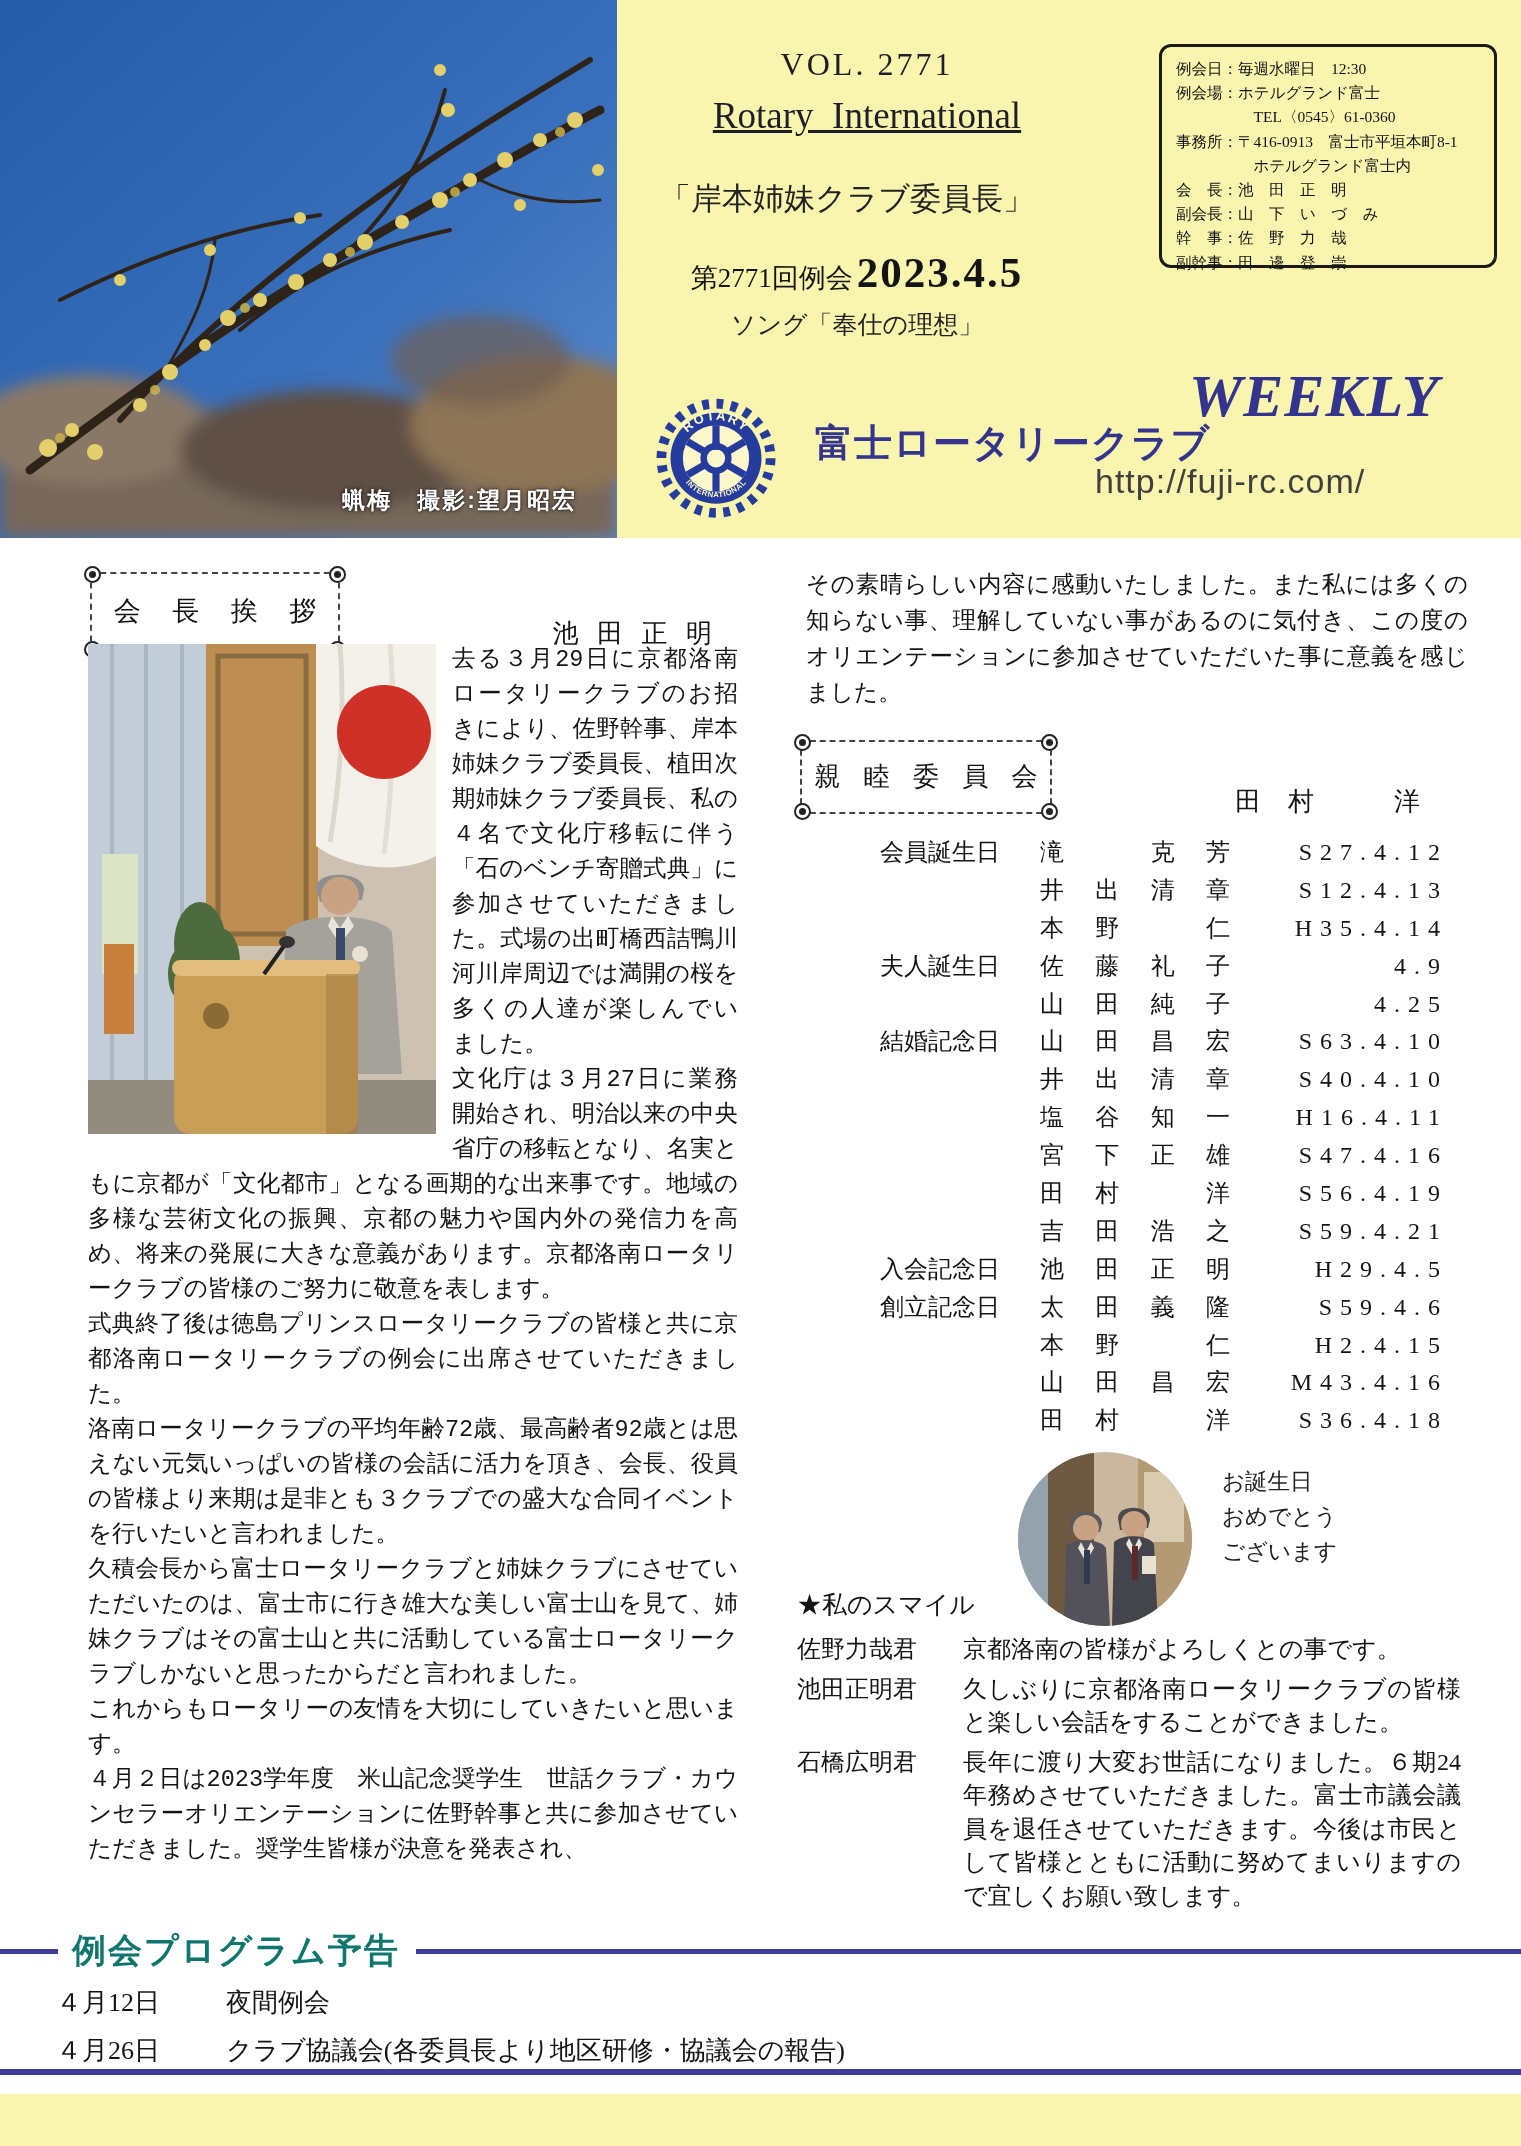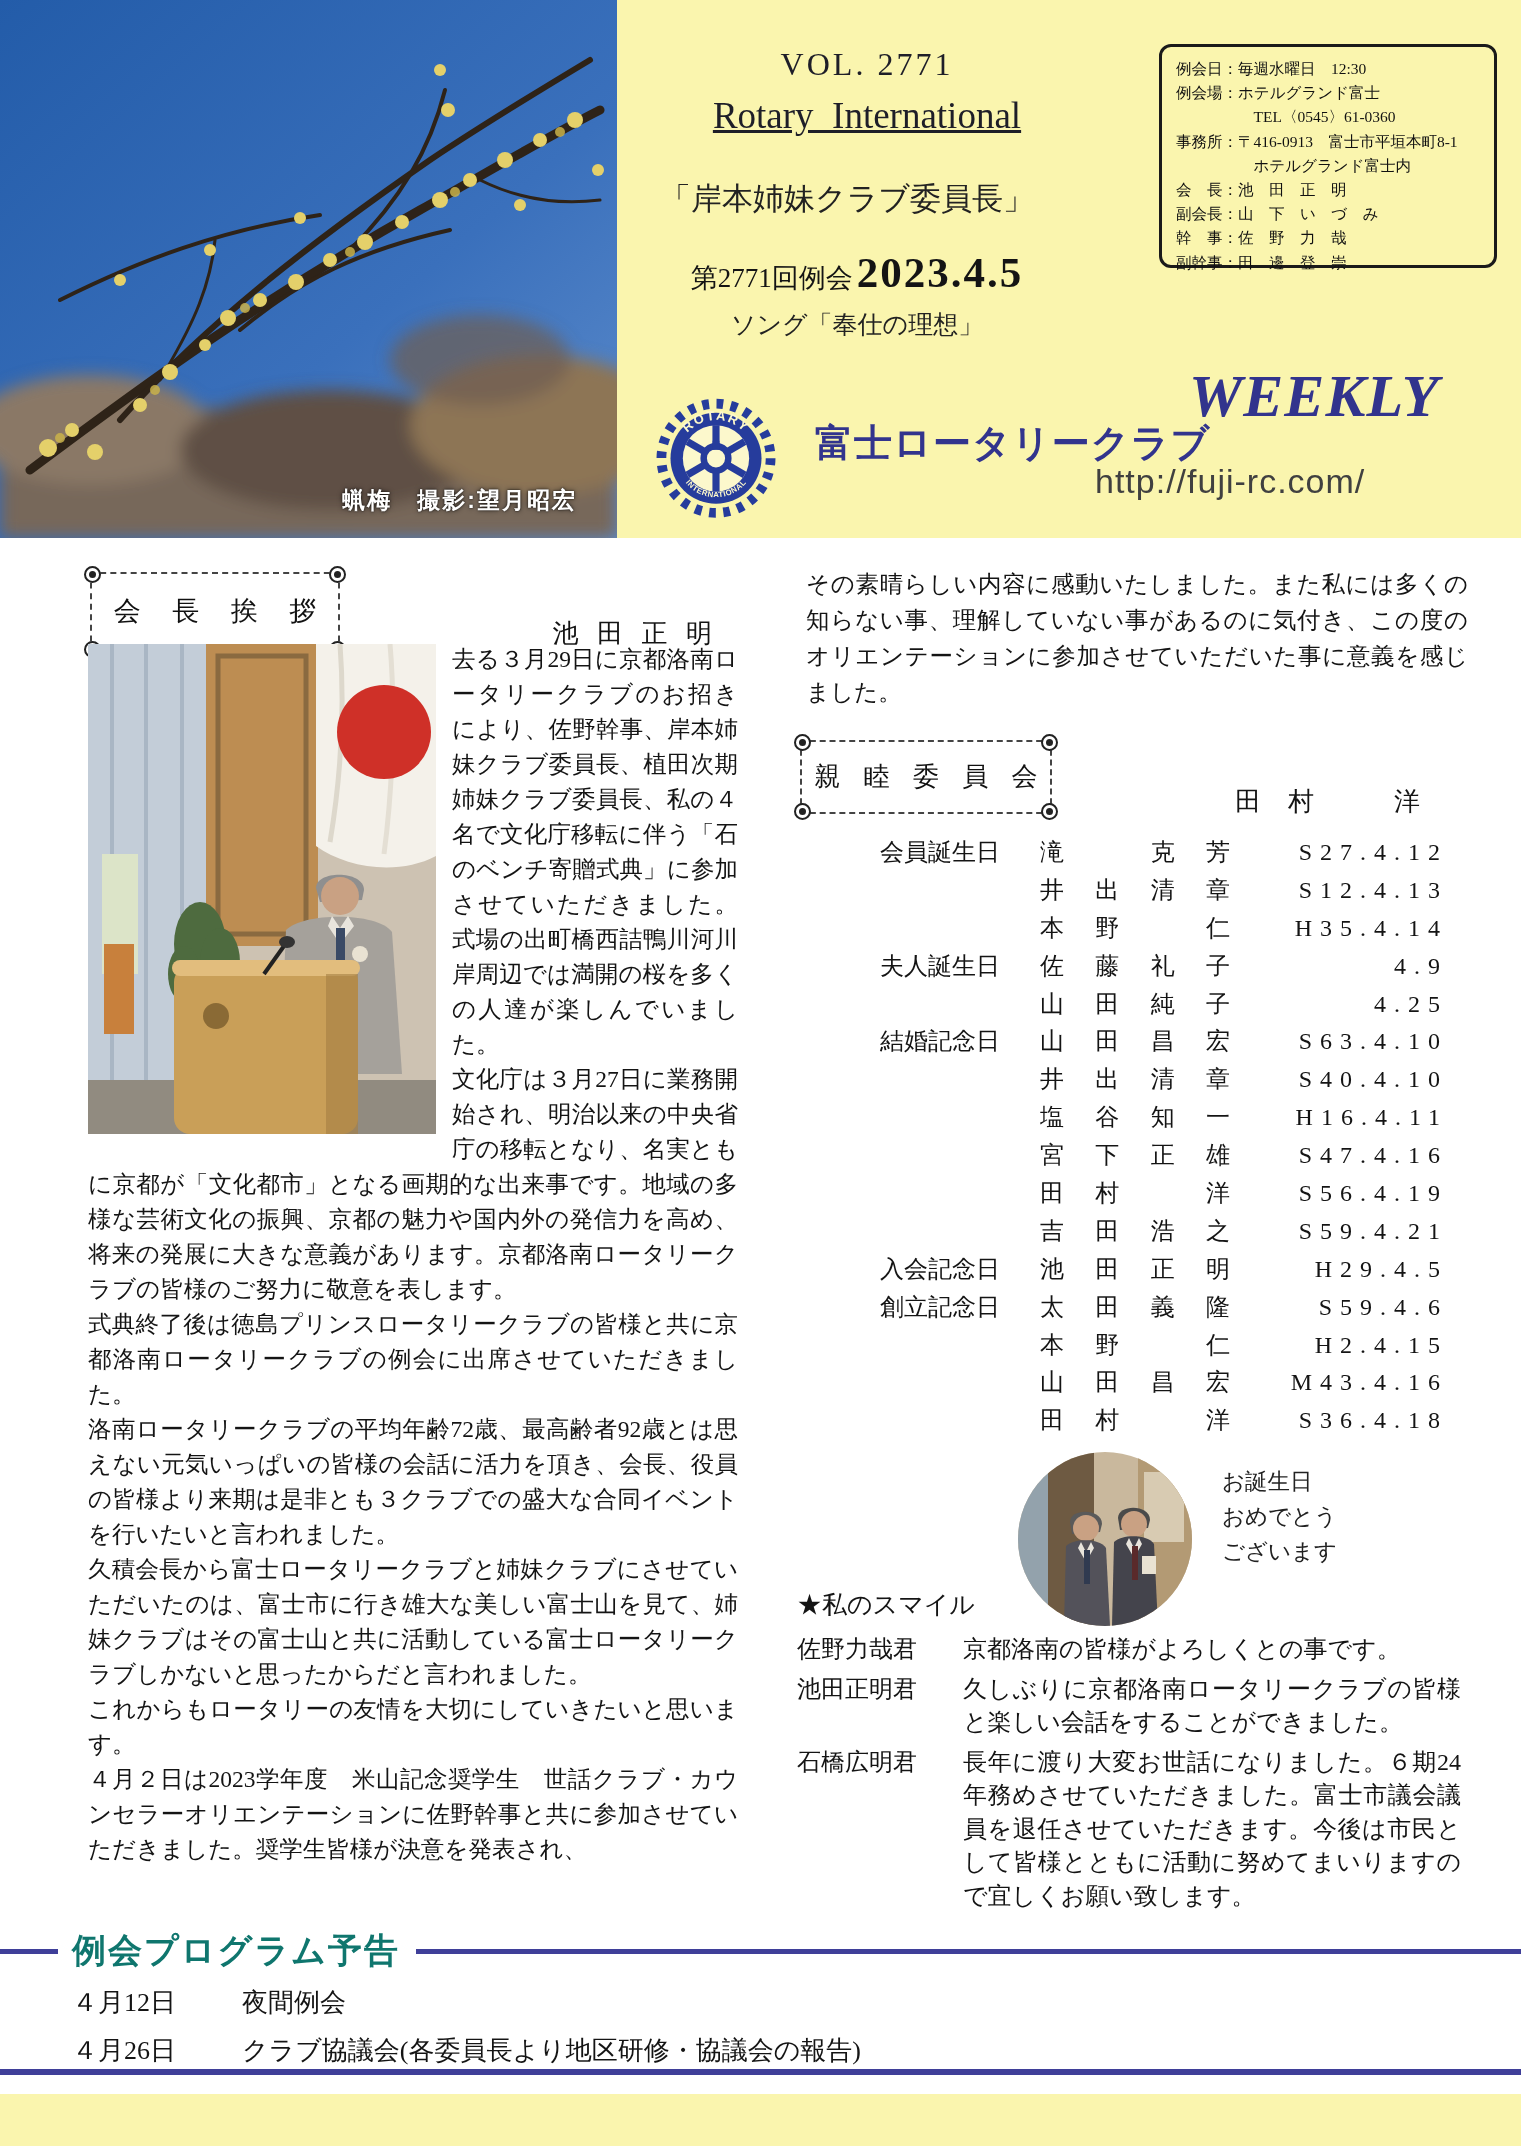--- a/index.html
+++ b/index.html
@@ -36,21 +36,21 @@
   .section-box .dot{position:absolute;width:13px;height:13px;border:2px solid #222;border-radius:50%;background:#fff;}
   .section-box .dot::after{content:"";position:absolute;left:3px;top:3px;width:7px;height:7px;border-radius:50%;background:#222;}
   .dot.tl{left:-8px;top:-8px}.dot.tr{right:-8px;top:-8px}.dot.bl{left:-8px;bottom:-8px}.dot.br{right:-8px;bottom:-8px}
   .kaicho-box{left:90px;top:572px;width:250px;height:80px;}
   .kaicho-box .bt{line-height:74px;font-size:27px;letter-spacing:12px;text-indent:12px;}
   .shinboku-box{left:800px;top:740px;width:252px;height:74px;}
   .shinboku-box .bt{line-height:68px;font-size:26px;letter-spacing:8px;text-indent:8px;}
 
   
   .author-ikeda{position:absolute;left:538px;top:616px;width:180px;text-align:right;font-size:26px;letter-spacing:6px;}
-  .greeting-text{position:absolute;left:88px;top:642px;width:650px;font-size:23.5px;line-height:35px;text-align:justify;}
+  .greeting-text{position:absolute;left:88px;top:642px;width:650px;font-size:23.5px;line-height:35px;text-align:justify;font-family:Liberation Mono, monospace;}
   .president-photo{float:left;width:348px;height:490px;margin:2px 16px 10px 0;}
   .greeting-text p{margin:0;}
 
   
   .continuation{position:absolute;left:806px;top:566px;width:662px;font-size:23.5px;line-height:36px;text-align:justify;}
   .author-tamura{position:absolute;left:1235px;top:784px;width:185px;display:flex;justify-content:space-between;
       font-size:26px;}
   .committee{position:absolute;left:805px;top:836px;width:635px;}
   .c-row{display:flex;align-items:baseline;height:37.9px;font-size:24px;}
   .c-cat{width:205px;padding-left:75px;box-sizing:border-box;flex-shrink:0;}
@@ -66,21 +66,21 @@
   .s-text{width:498px;font-size:24px;line-height:33.5px;text-align:justify;}
 
   
   .program-header{position:absolute;left:0;top:1928px;width:1521px;display:flex;align-items:center;}
   .rule-l{width:58px;height:5px;background:#3F3F99;margin-right:14px;flex-shrink:0;}
   .rule-r{flex:1;height:5px;background:#3F3F99;margin-left:16px;}
   .program-title{font-family:"Liberation Sans","DejaVu Sans",sans-serif;font-weight:bold;font-size:34px;
       color:#0f766e;letter-spacing:2px;white-space:nowrap;}
   .program-items{position:absolute;left:56px;top:1985px;font-size:26px;}
   .p-item{display:flex;margin-bottom:13px;}
-  .p-date{width:132px;flex-shrink:0;margin-left:16px;}
+  .p-date{width:132px;flex-shrink:0;}
   .p-desc{margin-left:38px;}
   .bottom-rule{position:absolute;left:0;top:2069px;width:1521px;height:6px;background:#3F3F99;}
   .bottom-band{position:absolute;left:0;top:2094px;width:1521px;height:52px;background:#FAF5AE;}
 </style>
 </head>
 <body>
 
 <div id="page">
 
   <div class="header-photo">

